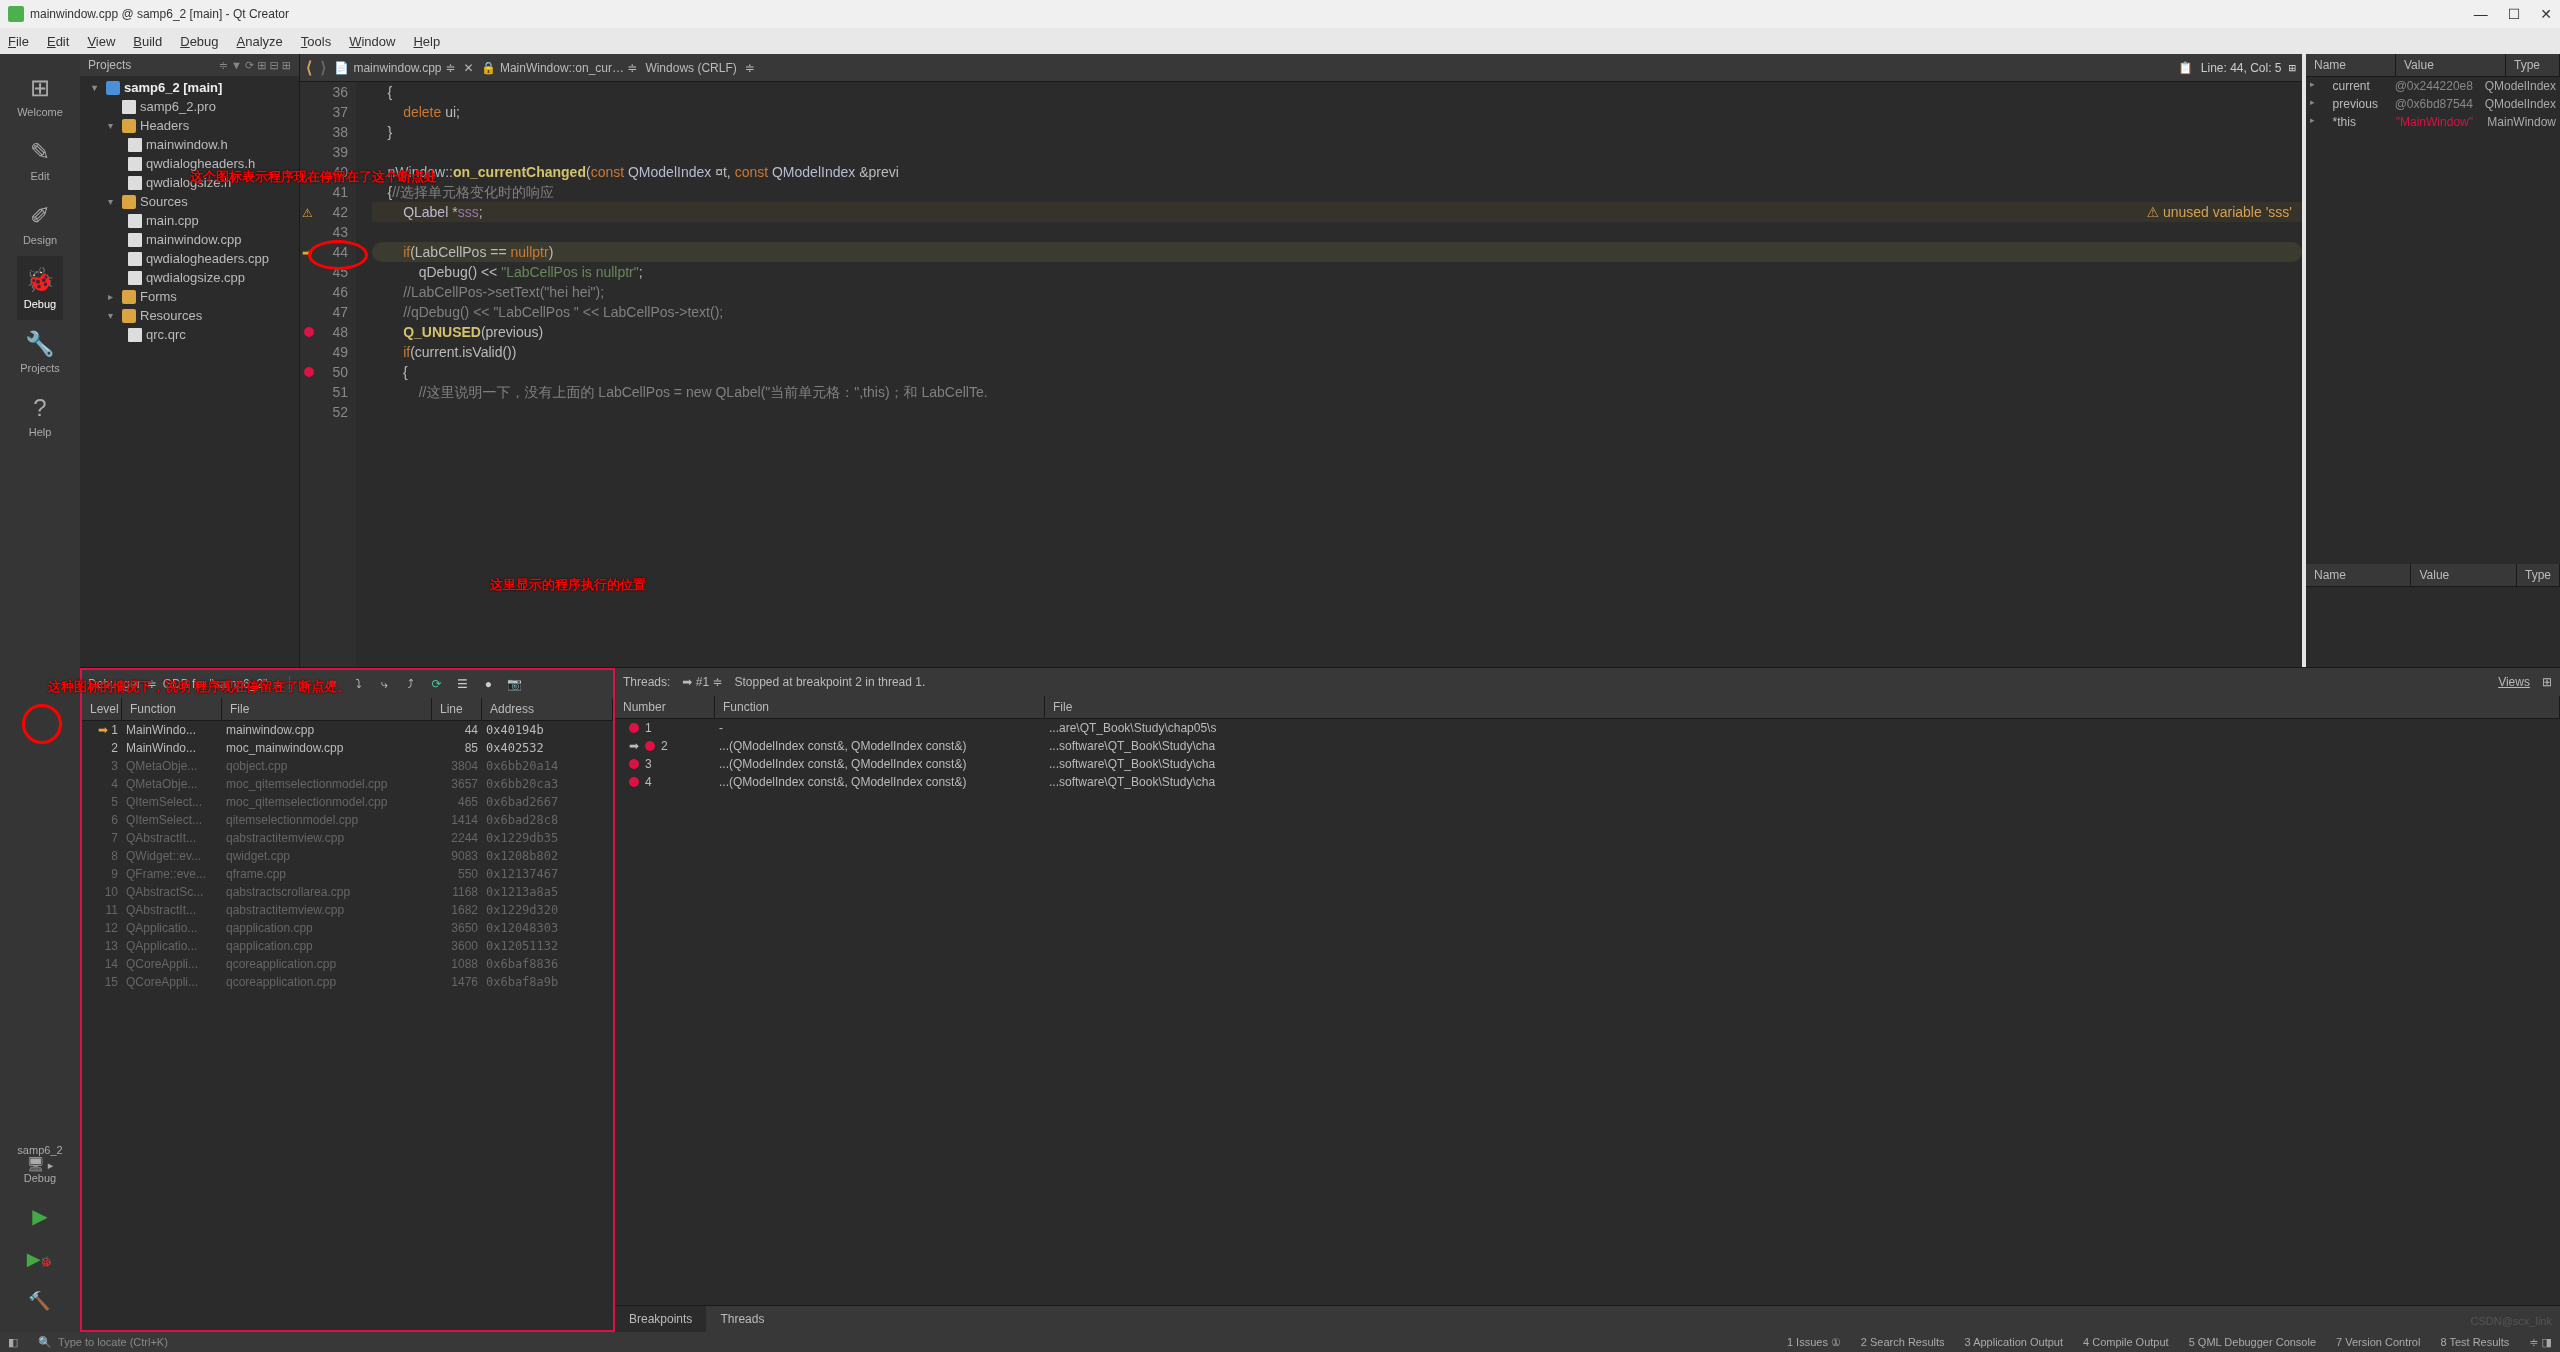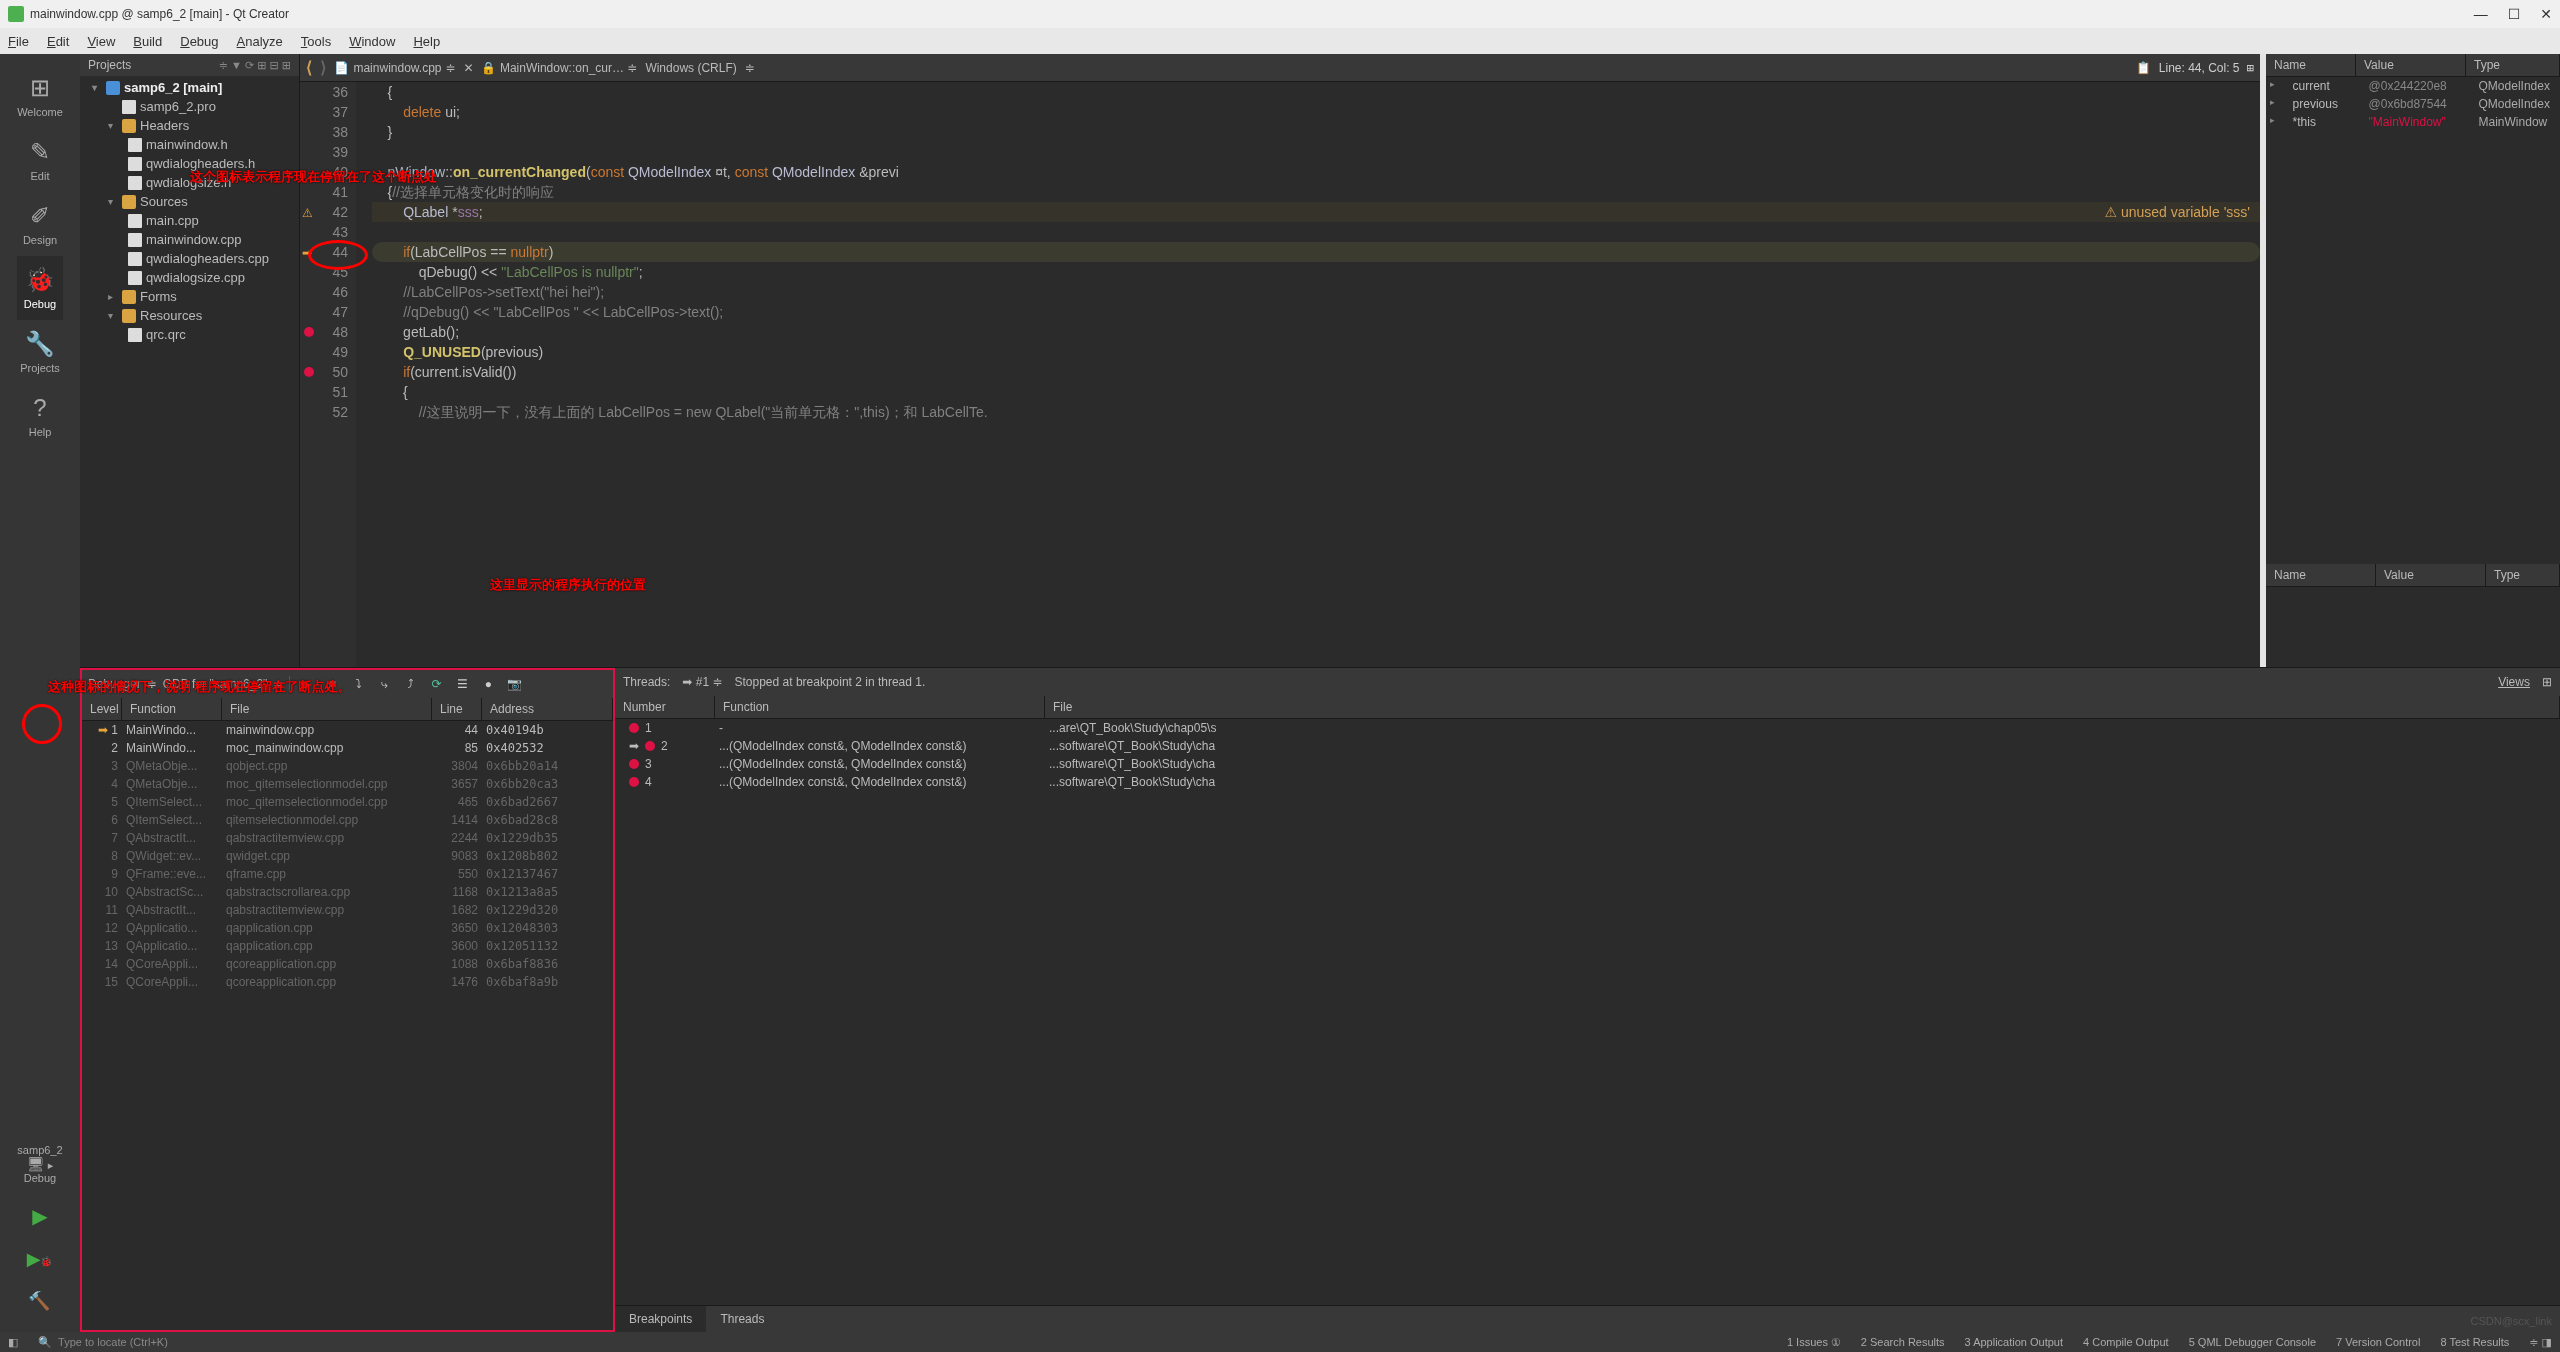--- a/index.html
+++ b/index.html
@@ -49,21 +49,21 @@
 .kw { color: #cc7832; }
 .type { color: #b9bcd1; }
 .fn { color: #d4c36a; font-weight: bold; }
 .str { color: #6a8759; }
 .cmt { color: #808080; }
 .cls { color: #a9b7c6; }
 .ptr { color: #9876aa; }
 .warn-line { background: rgba(120, 100, 40, 0.15); }
 .warn-msg { float: right; color: #d4a055; margin-right: 10px; }
 .cur-line { background: rgba(255, 255, 100, 0.08); border-radius: 10px; }
-.locals-panel { width: 300px; background: #2b2b2b; border-left: 6px solid #e5e5e5; display: flex; flex-direction: column; justify-content: space-between; }
+.locals-panel { width: 258px; background: #2b2b2b; border-left: 4px solid #e5e5e5; display: flex; flex-direction: column; justify-content: space-between; }
 .locals-header { display: flex; background: #383838; border-bottom: 1px solid #1a1a1a; font-size: 12px; }
 .locals-header div { padding: 4px 8px; border-right: 1px solid #1a1a1a; }
 .locals-body { flex: 1; overflow: auto; font-size: 12px; }
 .local-row { display: flex; padding: 2px 4px; }
 .local-row .n { width: 90px; padding-left: 14px; }
 .local-row .v { width: 110px; color: #888; }
 .local-row .v.redv { color: #d14; }
 .local-row .t { flex: 1; color: #aaa; }
 .local-row .exp { color: #888; margin-right: 4px; font-size: 9px; }
 .lower { flex: 1; display: flex; border-top: 1px solid #1a1a1a; }
@@ -212,21 +212,20 @@
               <div class="code-line ">    }</div>
               <div class="code-line "></div>
               <div class="code-line ">    <span class="cls">nWindow</span>::<span class="fn">on_currentChanged</span>(<span class="kw">const</span> <span class="type">QModelIndex</span> ¤t, <span class="kw">const</span> <span class="type">QModelIndex</span> &amp;previ</div>
               <div class="code-line ">    {<span class="cmt">//选择单元格变化时的响应</span></div>
               <div class="code-line warn-line">        <span class="type">QLabel</span> *<span class="ptr">sss</span>;<span class="warn-msg">⚠ unused variable 'sss'</span></div>
               <div class="code-line "></div>
               <div class="code-line cur-line">        <span class="kw">if</span>(LabCellPos == <span class="kw">nullptr</span>)</div>
               <div class="code-line ">            qDebug() &lt;&lt; <span class="str">"LabCellPos is nullptr"</span>;</div>
               <div class="code-line ">        <span class="cmt">//LabCellPos-&gt;setText("hei hei");</span></div>
               <div class="code-line ">        <span class="cmt">//qDebug() &lt;&lt; "LabCellPos " &lt;&lt; LabCellPos-&gt;text();</span></div>
-              <div class="code-line ">        getLab();</div>
               <div class="code-line ">        <span class="fn">Q_UNUSED</span>(previous)</div>
               <div class="code-line ">        <span class="kw">if</span>(current.isValid())</div>
               <div class="code-line ">        {</div>
               <div class="code-line ">            <span class="cmt">//这里说明一下，没有上面的 LabCellPos = new QLabel("当前单元格：",this)；和 LabCellTe.</span></div>
             </div>
           </div>
       </div>
 
       <div class="locals-panel">
         <div class="locals-header">

